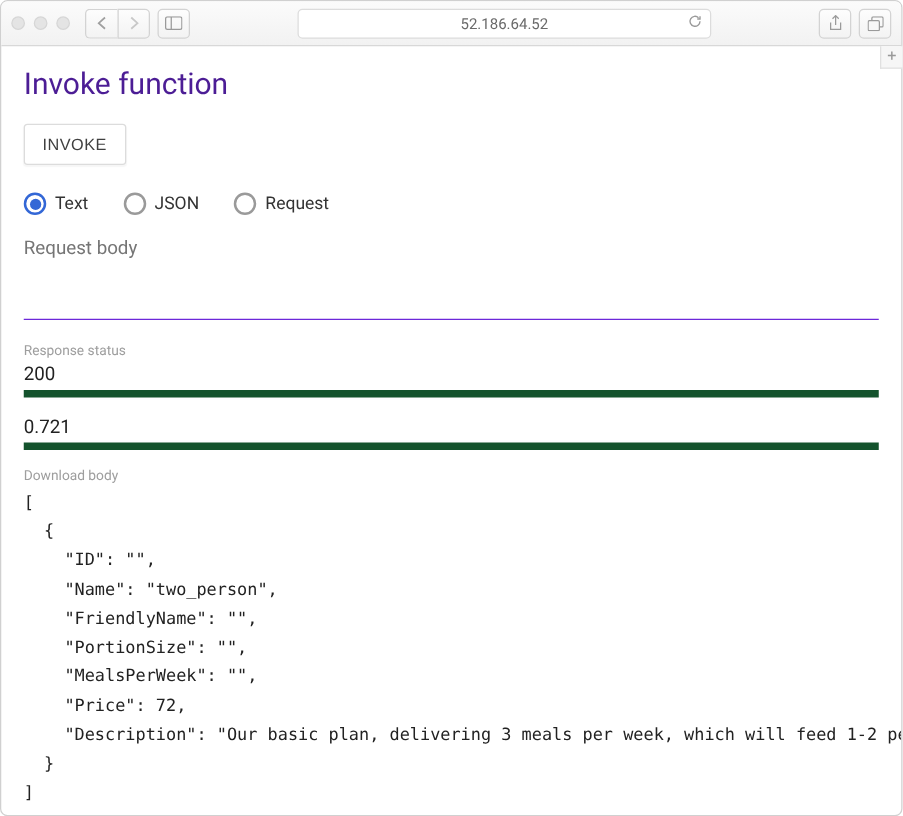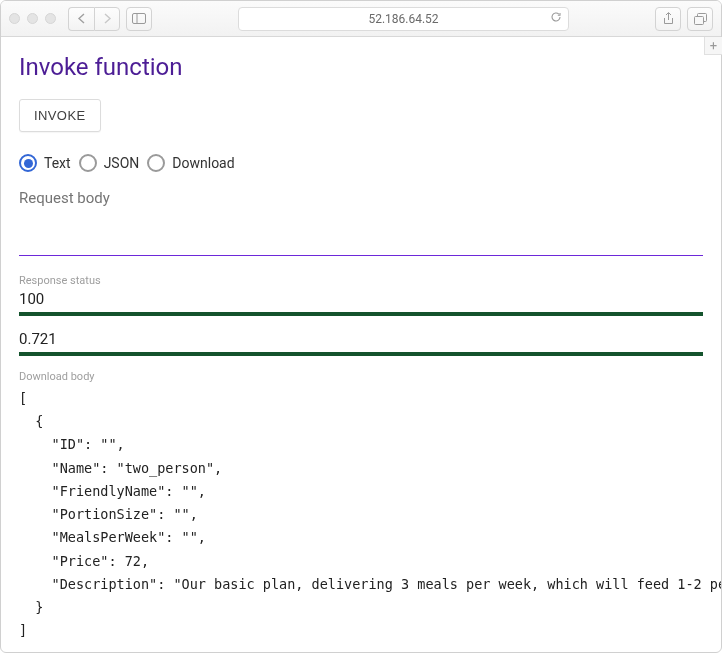--- a/index.html
+++ b/index.html
@@ -45,34 +45,34 @@
     height: calc(100% - 36px);
     overflow:hidden;
     position:relative;
   }
   h1 { font-size:24px; font-weight:400; color:#4c1d95; margin-bottom:18px;}
   .invoke-btn {
     border:1px solid #dcdcdc; border-radius:3px; background:#fff;
     padding:8px 14px; font-size:13px; letter-spacing:0.4px; color:#404040;
     box-shadow:0 1px 1px rgba(0,0,0,0.04);
   }
-  .radios { display:flex; gap:8px; margin:22px 0 14px 0; align-items:center;}
+  .radios { display:flex; gap:28px; margin:22px 0 14px 0; align-items:center;}
   .radio { display:flex; align-items:center; gap:7px; font-size:14px; color:#333;}
   .radio .ring{
     width:18px;height:18px;border:2px solid #9a9a9a;border-radius:50%;
     display:flex;align-items:center;justify-content:center;
   }
   .radio.sel .ring{border-color:#3367d6;}
   .radio.sel .dot{width:9px;height:9px;border-radius:50%;background:#3367d6;}
   .reqbody {
     width:100%; border:none; border-bottom:1px solid #6d28d9; height:70px;
     font-size:15px; color:#9e9e9e; padding-top:3px; resize:none; outline:none;
     font-family:inherit;
   }
-  .field { margin-top:14px; border-bottom:4px solid #14532d; padding-bottom:4px;}
+  .field { margin-top:14px; border-bottom:6px solid #14532d; padding-bottom:4px;}
   .field.nobord{border-bottom:none;}
   .field .lbl{font-size:11px;color:#9e9e9e;margin-bottom:3px;}
   .field .val{font-size:15px;color:#222;}
   .respbody{
     font-family:"SFMono-Regular",Menlo,Consolas,monospace;
     font-size:13.5px; line-height:1.72; white-space:pre; color:#222;
     margin-top:4px;
   }
 </style>
 </head>
@@ -137,29 +137,29 @@
           <span class="dot"></span>
         </span>
       <span>Text</span>
     </label>
     <label class="radio">
       <span class="ring"></span>
       <span>JSON</span>
     </label>
     <label class="radio">
       <span class="ring"></span>
-      <span>Download</span>
+      <span>Request</span>
     </label>
   </div>
 
   <textarea class="reqbody" placeholder="Request body" style=""></textarea>
 
   <div class="field">
     <div class="lbl">Response status</div>
-    <div class="val">100</div>
+    <div class="val">200</div>
   </div>
 
   <div class="field">
     <div class="val">0.721</div>
   </div>
 
   <div class="field nobord">
     <div class="lbl">Download body</div>
     <div class="respbody">[
   {

